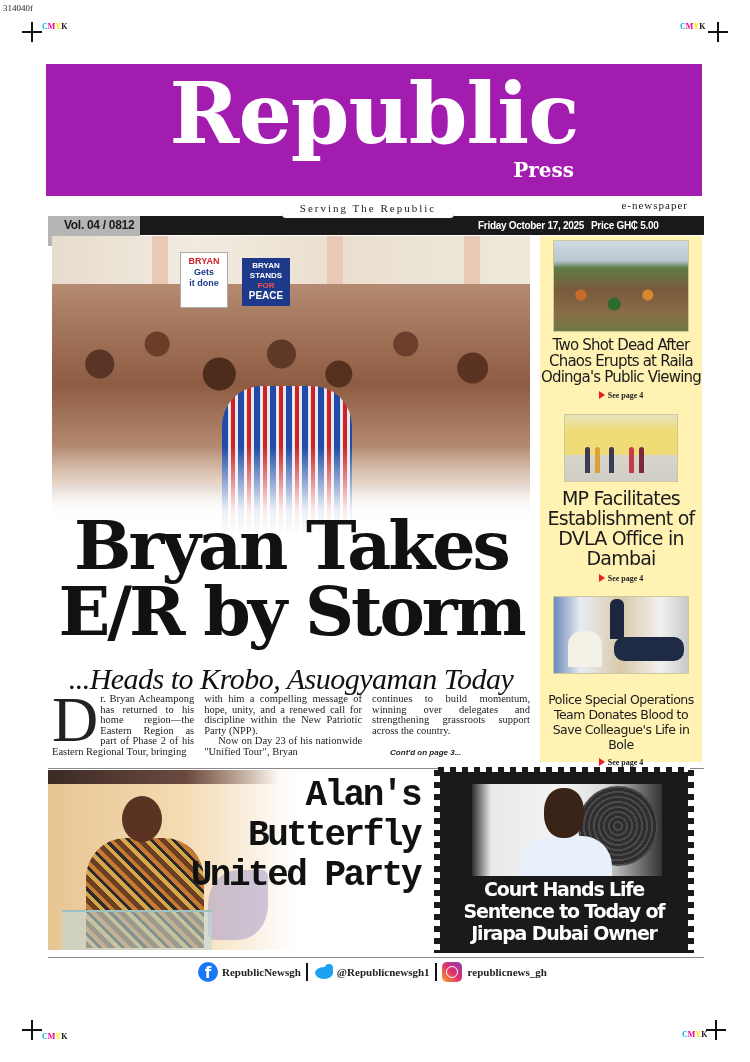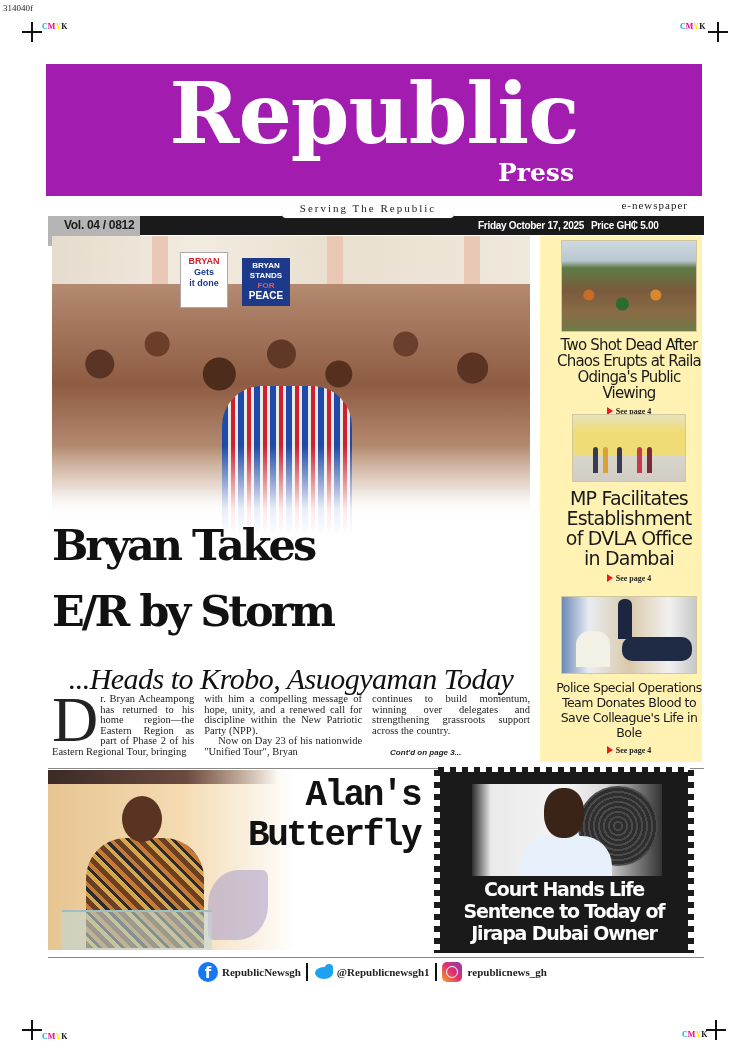--- a/index.html
+++ b/index.html
@@ -8,21 +8,21 @@
   .code-id { left: 3px; top: 3px; font-family: "Liberation Serif", serif; font-size: 9px; color: #222; }
   .crop { width: 20px; height: 20px; }
   .crop::before { content: ""; position: absolute; left: 9px; top: 0; width: 1.5px; height: 20px; background: #111; }
   .crop::after { content: ""; position: absolute; left: 0; top: 9px; width: 20px; height: 1.5px; background: #111; }
   .cmyk { font-family: "Liberation Serif", serif; font-size: 8px; font-weight: bold; letter-spacing: 0; }
   .cmyk .c { color: #00aeef; } .cmyk .m { color: #ec008c; } .cmyk .y { color: #fff200; } .cmyk .k { color: #111; }
 
   
   .masthead { left: 46px; top: 64px; width: 656px; height: 132px; background: #a21caf; }
   .mast-title { position: absolute; left: 0; width: 100%; top: 4px; text-align: center; font-family: "DejaVu Serif", serif; font-weight: bold; font-size: 84px; color: #fff; letter-spacing: -1px; line-height: 1.1; }
-  .mast-sub { position: absolute; right: 128px; top: 94px; font-family: "DejaVu Serif", serif; font-weight: bold; font-size: 25px; color: #fff; }
+  .mast-sub { position: absolute; right: 128px; top: 94px; font-family: "DejaVu Serif", serif; font-weight: bold; font-size: 20px; color: #fff; }
   .tagline-tab { left: 282px; top: 198px; width: 172px; height: 20px; background: #fff; border-radius: 0 0 4px 4px; text-align: center; font-family: "Liberation Serif", serif; font-size: 11px; letter-spacing: 2px; color: #222; line-height: 20px; z-index: 3; box-shadow: 0 1px 0 #222; }
   .enews { right: 62px; top: 199px; font-family: "Liberation Serif", serif; font-size: 11px; letter-spacing: 1px; color: #222; }
   .infobar { left: 48px; top: 216px; width: 656px; height: 19px; background: #1a1a1a; }
   .vol { position: absolute; left: 0; top: 0; width: 92px; height: 30px; background: #b5b5b5; font-size: 12px; font-weight: bold; color: #1a1a1a; line-height: 19px; padding-left: 16px; letter-spacing: -0.3px; }
   .date { position: absolute; left: 430px; top: 0; font-size: 10px; font-weight: bold; color: #fff; line-height: 19px; letter-spacing: -0.3px; }
   .price { position: absolute; left: 543px; top: 0; font-size: 10px; font-weight: bold; color: #fff; line-height: 19px; letter-spacing: -0.3px; }
 
   
   .lead-photo { left: 52px; top: 236px; width: 478px; height: 300px; overflow: hidden; background: linear-gradient(180deg, #dcd3c2 0%, #cdb9a0 18%, #9a6c4e 40%, #7a4a32 60%, #a87a5e 78%, #f3efea 92%, #ffffff 100%); }
   .lead-photo .hall { position: absolute; left: 0; top: 0; width: 100%; height: 60px; background: linear-gradient(90deg, #e6dccd, #f2ebe0 30%, #e9dfcf 60%, #efe9dc); }
@@ -35,48 +35,48 @@
       radial-gradient(circle at 60% 45%, #56301f 0 13px, transparent 14px),
       radial-gradient(circle at 74% 30%, #6b3f2b 0 12px, transparent 13px),
       radial-gradient(circle at 88% 42%, #5b3322 0 15px, transparent 16px),
       linear-gradient(180deg, #b48a70 0%, #8e5c43 50%, #c9a58a 100%); }
   .lead-photo .smock { position: absolute; left: 170px; top: 150px; width: 130px; height: 150px; background: repeating-linear-gradient(90deg, #1f4aa8 0 6px, #e8e8e8 6px 9px, #d0202a 9px 13px, #e8e8e8 13px 16px); border-radius: 40px 40px 0 0; }
   .lead-photo .sign1 { position: absolute; left: 128px; top: 16px; width: 48px; height: 56px; background: #fff; border: 1px solid #aaa; font-size: 9px; font-weight: bold; color: #1d3a8a; text-align: center; line-height: 11px; padding-top: 3px; }
   .lead-photo .sign1 .r { color: #d0202a; }
   .lead-photo .sign2 { position: absolute; left: 190px; top: 22px; width: 48px; height: 48px; background: #1d3a8a; font-size: 8px; font-weight: bold; color: #fff; text-align: center; line-height: 10px; padding-top: 3px; }
   .lead-photo .sign2 .r { color: #ff4d4d; }
   .lead-photo .fade { position: absolute; left: 0; bottom: 0; width: 100%; height: 90px; background: linear-gradient(180deg, rgba(255,255,255,0) 0%, rgba(255,255,255,0.9) 70%, #fff 100%); }
-  .lead-headline { left: 52px; top: 512px; width: 478px; text-align: left; font-family: "DejaVu Serif", serif; font-weight: bold; font-size: 43px; line-height: 66px; color: #111; letter-spacing: -3px; }
+  .lead-headline { left: 52px; top: 512px; width: 478px; text-align: center; font-family: "DejaVu Serif", serif; font-weight: bold; font-size: 68px; line-height: 66px; color: #111; letter-spacing: -3px; }
   .lead-kicker { left: 52px; top: 662px; width: 478px; text-align: center; font-family: "Liberation Serif", serif; font-style: italic; font-size: 30px; color: #111; letter-spacing: -0.5px; }
   .lead-body { left: 52px; top: 694px; width: 478px; height: 66px; display: flex; gap: 10px; font-family: "Liberation Serif", serif; font-size: 10.5px; line-height: 10.6px; color: #222; }
   .lead-body .col { flex: 1; text-align: justify; }
   .lead-body .col1 { flex: 0.9; }
   .dropcap { float: left; font-family: "Liberation Serif", serif; font-size: 64px; line-height: 48px; margin-right: 2px; margin-top: 2px; }
   .indent { display: block; text-indent: 14px; }
   .contd { display: block; margin-top: 12px; padding-left: 18px; font-family: "Liberation Sans", sans-serif; font-style: italic; font-weight: bold; font-size: 8px; }
 
   
   .sidebar { left: 540px; top: 236px; width: 162px; height: 526px; background: #fff2b3; }
-  .side-story { position: absolute; left: 0; width: 100%; text-align: center; padding-left: 16px; }
+  .side-story { position: absolute; left: 0; width: 100%; text-align: center; }
   .side-photo { margin: 0 auto; position: relative; overflow: hidden; border: 1px solid #cfc7a0; }
   .photo-crowd { width: 136px; height: 92px; background:
       radial-gradient(circle at 20% 60%, #c96b2a 0 5px, transparent 6px),
       radial-gradient(circle at 45% 70%, #2c6a2e 0 6px, transparent 7px),
       radial-gradient(circle at 70% 60%, #d9882f 0 5px, transparent 6px),
       linear-gradient(180deg, #cfd9e2 0%, #b9c7cf 22%, #5f7b45 30%, #7a5a3c 55%, #8a6c46 80%, #6e7a45 100%); }
   .photo-room { width: 114px; height: 68px; background: linear-gradient(180deg, #e6e2bd 0%, #f0dc76 25%, #f0dc76 60%, #d8d6cc 61%, #cfcdc4 100%); }
   .photo-room .fig { position: absolute; bottom: 8px; width: 5px; height: 26px; background: #3b3a55; border-radius: 3px 3px 0 0; }
   .photo-hospital { width: 136px; height: 78px; background: linear-gradient(90deg, #6d8ab8 0%, #e8ecf2 20%, #d9c9a9 50%, #f1f1f1 80%, #c8c8c8 100%); }
   .photo-hospital .patient { position: absolute; left: 60px; top: 40px; width: 70px; height: 24px; background: #1f2b44; border-radius: 10px; }
   .photo-hospital .nurse { position: absolute; left: 14px; top: 34px; width: 34px; height: 36px; background: #f3f0e6; border-radius: 14px 14px 0 0; }
   .photo-hospital .officer { position: absolute; left: 56px; top: 2px; width: 14px; height: 40px; background: #1c2640; border-radius: 6px 6px 0 0; }
   .side-head { font-family: "DejaVu Sans", sans-serif; color: #1a1a1a; letter-spacing: -0.8px; }
   .side-head.h1 { font-size: 15px; line-height: 16px; margin-top: 5px; }
   .side-head.h2 { font-size: 19px; line-height: 20px; margin-top: 6px; }
-  .side-head.h3 { font-size: 12.5px; line-height: 15px; margin-top: 6px; letter-spacing: -0.5px; }
+  .side-head.h3 { font-size: 12.5px; line-height: 15px; margin-top: 18px; letter-spacing: -0.5px; }
   .see-page { display: inline-flex; align-items: center; gap: 3px; margin-top: 3px; font-family: "Liberation Serif", serif; font-weight: bold; font-size: 8px; color: #222; cursor: pointer; }
   .arrow-icon { width: 0; height: 0; border-top: 4px solid transparent; border-bottom: 4px solid transparent; border-left: 6px solid #ed1c24; }
 
   
   .rule { left: 48px; height: 1px; background: #888; }
   .alan-feature { left: 48px; top: 770px; width: 380px; height: 180px; overflow: hidden; }
   .alan-bg { position: absolute; left: 0; top: 0; width: 100%; height: 100%; background: linear-gradient(90deg, #e7c592 0%, #f4dbb2 35%, #fbf2e5 55%, #ffffff 65%); }
   .alan-topband { position: absolute; left: 0; top: 0; width: 230px; height: 14px; background: linear-gradient(90deg, #3b2a25, #6b4a40 60%, rgba(255,255,255,0)); }
   .alan-person { position: absolute; left: 38px; top: 20px; width: 118px; height: 150px; }
   .alan-head { position: absolute; left: 36px; top: 6px; width: 40px; height: 46px; background: #5a3322; border-radius: 50%; }
@@ -212,20 +212,21 @@
   <div class="alan-topband"></div>
   <div class="alan-wing"></div>
   <div class="alan-person">
     <div class="alan-shirt"></div>
       <div class="alan-head"></div>
   </div>
   <div class="alan-podium"></div>
   <div class="alan-headline">
     <div>Alan's</div>
     <div>Butterfly</div>
+    <div>United Party</div>
   </div>
 </div>
 <div class="abs court-feature">
   <div class="perf-top"></div>
   <div class="perf"></div>
   <div class="perf perf-r"></div>
   <div class="court-photo">
     <div class="fan"></div>
       <div class="shirt"></div>
       <div class="head"></div>

